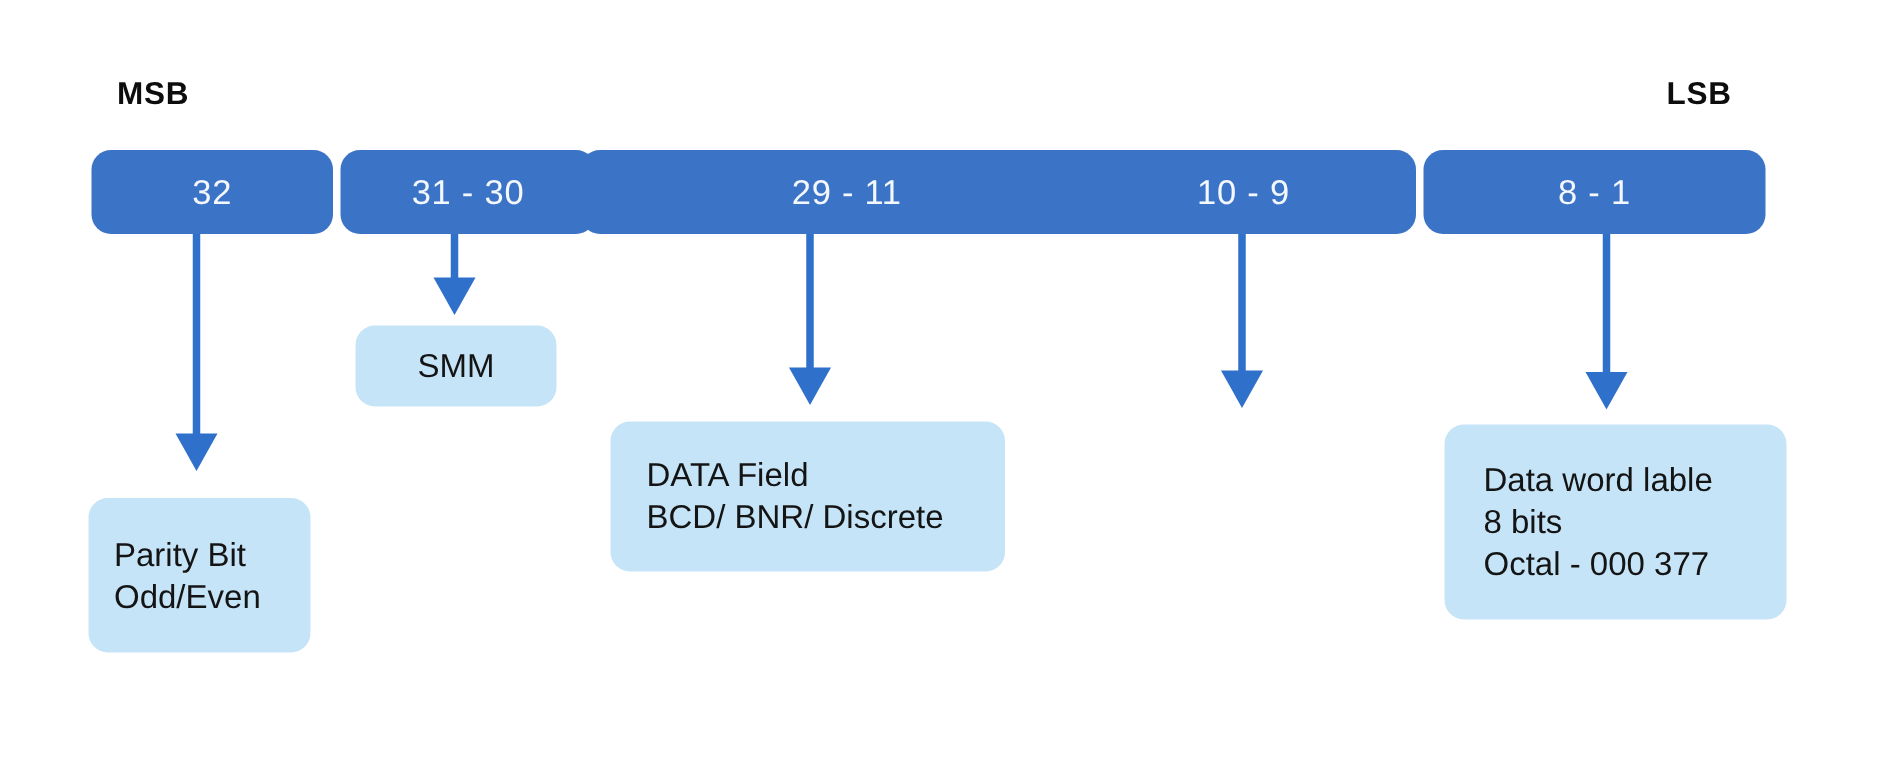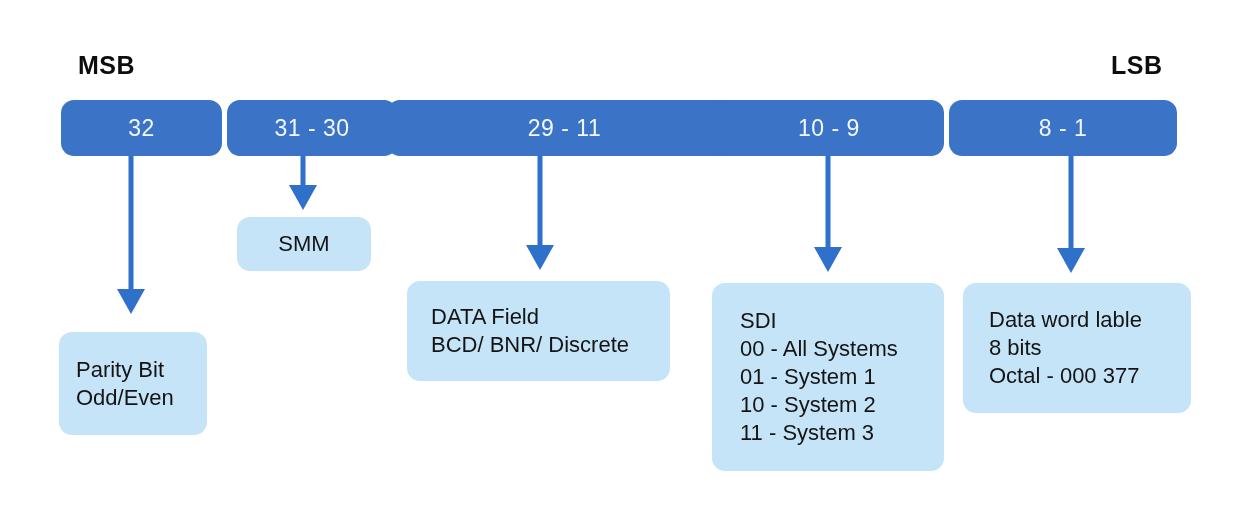--- a/index.html
+++ b/index.html
@@ -12,21 +12,21 @@
     width: 1253px;
     height: 516px;
     background: #ffffff;
     font-family: "Liberation Sans", sans-serif;
     overflow: hidden;
   }
   
   .end-label {
     position: absolute;
     top: 51px;
-    font-size: 25px;
+    font-size: 21px;
     font-weight: bold;
     color: #0d0d0d;
     letter-spacing: 0.5px;
   }
   .end-label.msb { left: 78px; }
   .end-label.lsb { left: 1111px; }
 
   
   .seg {
     position: absolute;
@@ -124,27 +124,20 @@
 
   <div class="callout" style="left:407px; top:281px; width:263px; height:100px; padding-left:24px;">
     <div class="line">DATA Field</div>
     <div class="line">BCD/ BNR/ Discrete</div>
   </div>
 
   <div class="callout center" style="left:237px; top:217px; width:134px; height:54px;">
     <div class="line">SMM</div>
   </div>
 
-  <div class="callout" style="left:712px; top:283px; width:232px; height:188px; padding-left:28px;">
-    <div class="line">SDI</div>
-    <div class="line">00 - All Systems</div>
-    <div class="line">01 - System 1</div>
-    <div class="line">10 - System 2</div>
-    <div class="line">11 - System 3</div>
-  </div>
 
   <div class="callout" style="left:963px; top:283px; width:228px; height:130px; padding-left:26px;">
     <div class="line">Data word lable</div>
     <div class="line">8 bits</div>
     <div class="line">Octal - 000 377</div>
   </div>
 
 </div>
 
 </body></html>

